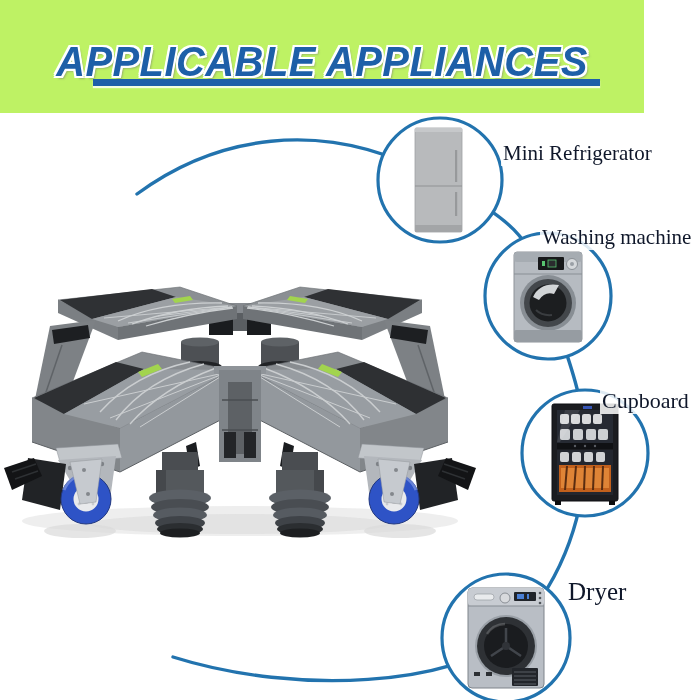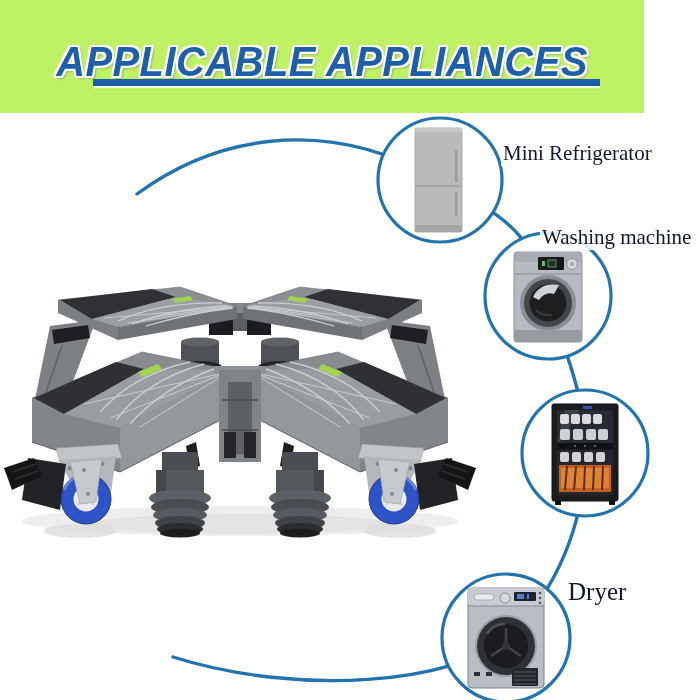--- a/index.html
+++ b/index.html
@@ -41,20 +41,21 @@
 
 <div class="page">
 
   <div class="header">
     <div class="title">APPLICABLE APPLIANCES</div>
     <div class="title-underline"></div>
   </div>
 
   <div class="bubble-label lbl-fridge">Mini Refrigerator</div>
   <div class="bubble-label lbl-washer">Washing machine</div>
+  <div class="bubble-label lbl-cupboard">Cupboard</div>
   <div class="bubble-label lbl-dryer">Dryer</div>
 
   <svg class="diagram-svg" width="700" height="700" viewBox="0 0 700 700">
 
     <g>
       <path d="M137,194 C210,140 320,112 440,180 C505,218 530,230 548,296
                C562,348 585,388 585,453 C585,520 558,592 506,638
                C455,683 300,697 173,657" fill="none" stroke="#2273ae" stroke-width="3.4" stroke-linecap="round"></path>
     </g>
 

